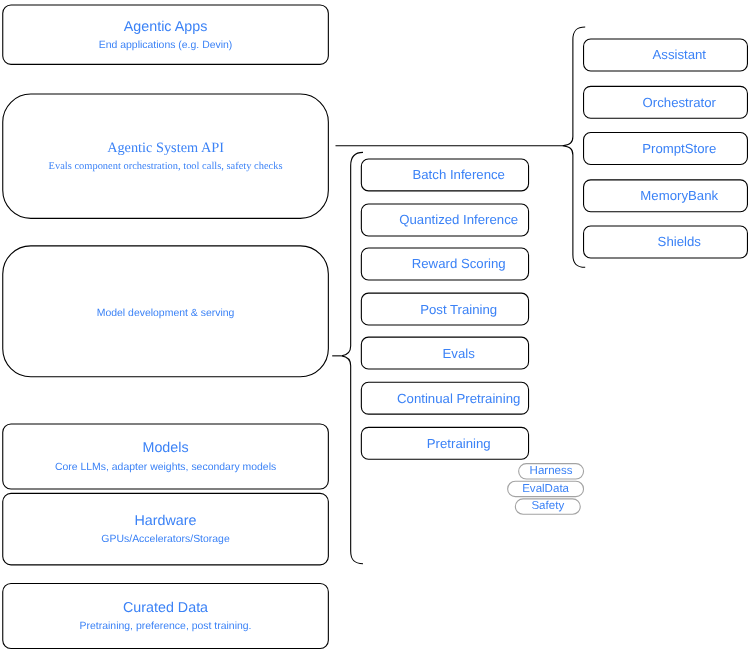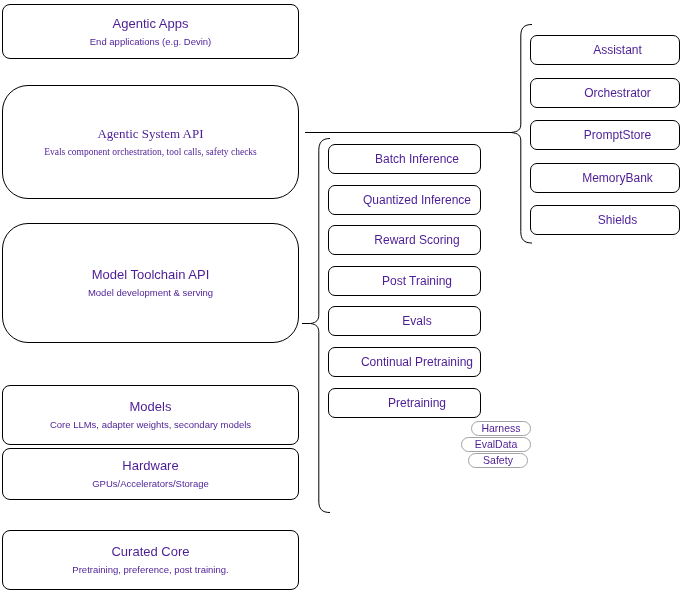--- a/index.html
+++ b/index.html
@@ -1,41 +1,41 @@
 <!DOCTYPE html>
 <html><head>
 <meta charset="utf-8">
 <style>
   html,body{margin:0;padding:0;background:#ffffff;}
   .canvas{
     position:relative;
     width:682px;height:591px;
     background:#ffffff;
     font-family:"Liberation Sans", sans-serif;
-    color:#4c1d95;
+    color:#3b82f6;
     overflow:hidden;
   }
   .connectors{position:absolute;left:0;top:0;z-index:0;}
   
   .layer{
     position:absolute;left:2px;width:297px;
     box-sizing:border-box;
     border:1px solid #000;background:#fff;
     display:flex;flex-direction:column;align-items:center;justify-content:center;
     text-align:center;z-index:1;
   }
   .layer .t{font-size:13px;line-height:16px;}
   .layer .s{font-size:9.5px;line-height:12px;margin-top:4px;}
   .r8{border-radius:8px;}
   .r26{border-radius:26px;}
   .layer-1{top:4px;height:55px;}
   .layer-2{top:85px;height:114px;font-family:Liberation Serif, serif;}
   .layer-3{top:223px;height:120px;}
   .layer-4{top:373px;height:60px;margin-top:12px;}
-  .layer-5{top:448px;height:52px;}
+  .layer-5{top:448px;height:66px;}
   .layer-6{top:530px;height:60px;}
   
   .col{position:absolute;display:flex;flex-direction:column;z-index:1;}
   .col-toolchain{left:328px;top:144px;width:153px;gap:10.6px;}
   .col-system{left:530px;top:35px;width:150px;gap:12.6px;}
   .node{
     box-sizing:border-box;height:30px;
     border:1px solid #000;border-radius:7px;background:#fff;
     display:flex;align-items:center;justify-content:center;
     font-size:12px;
@@ -72,33 +72,32 @@
 
   <div class="layer layer-1 r8">
     <div class="t">Agentic Apps</div>
     <div class="s">End applications (e.g. Devin)</div>
   </div>
   <div class="layer layer-2 r26">
     <div class="t">Agentic System API</div>
     <div class="s">Evals component orchestration, tool calls, safety checks</div>
   </div>
   <div class="layer layer-3 r26">
-    <div class="t">Model Toolchain API</div>
     <div class="s">Model development &amp; serving</div>
   </div>
   <div class="layer layer-4 r8">
     <div class="t">Models</div>
     <div class="s">Core LLMs, adapter weights, secondary models</div>
   </div>
   <div class="layer layer-5 r8">
     <div class="t">Hardware</div>
     <div class="s">GPUs/Accelerators/Storage</div>
   </div>
   <div class="layer layer-6 r8">
-    <div class="t">Curated Core</div>
+    <div class="t">Curated Data</div>
     <div class="s">Pretraining, preference, post training.</div>
   </div>
 
   <div class="col col-toolchain">
     <div class="node">Batch Inference</div>
     <div class="node">Quantized Inference</div>
     <div class="node">Reward Scoring</div>
     <div class="node">Post Training</div>
     <div class="node">Evals</div>
     <div class="node">Continual Pretraining</div>

